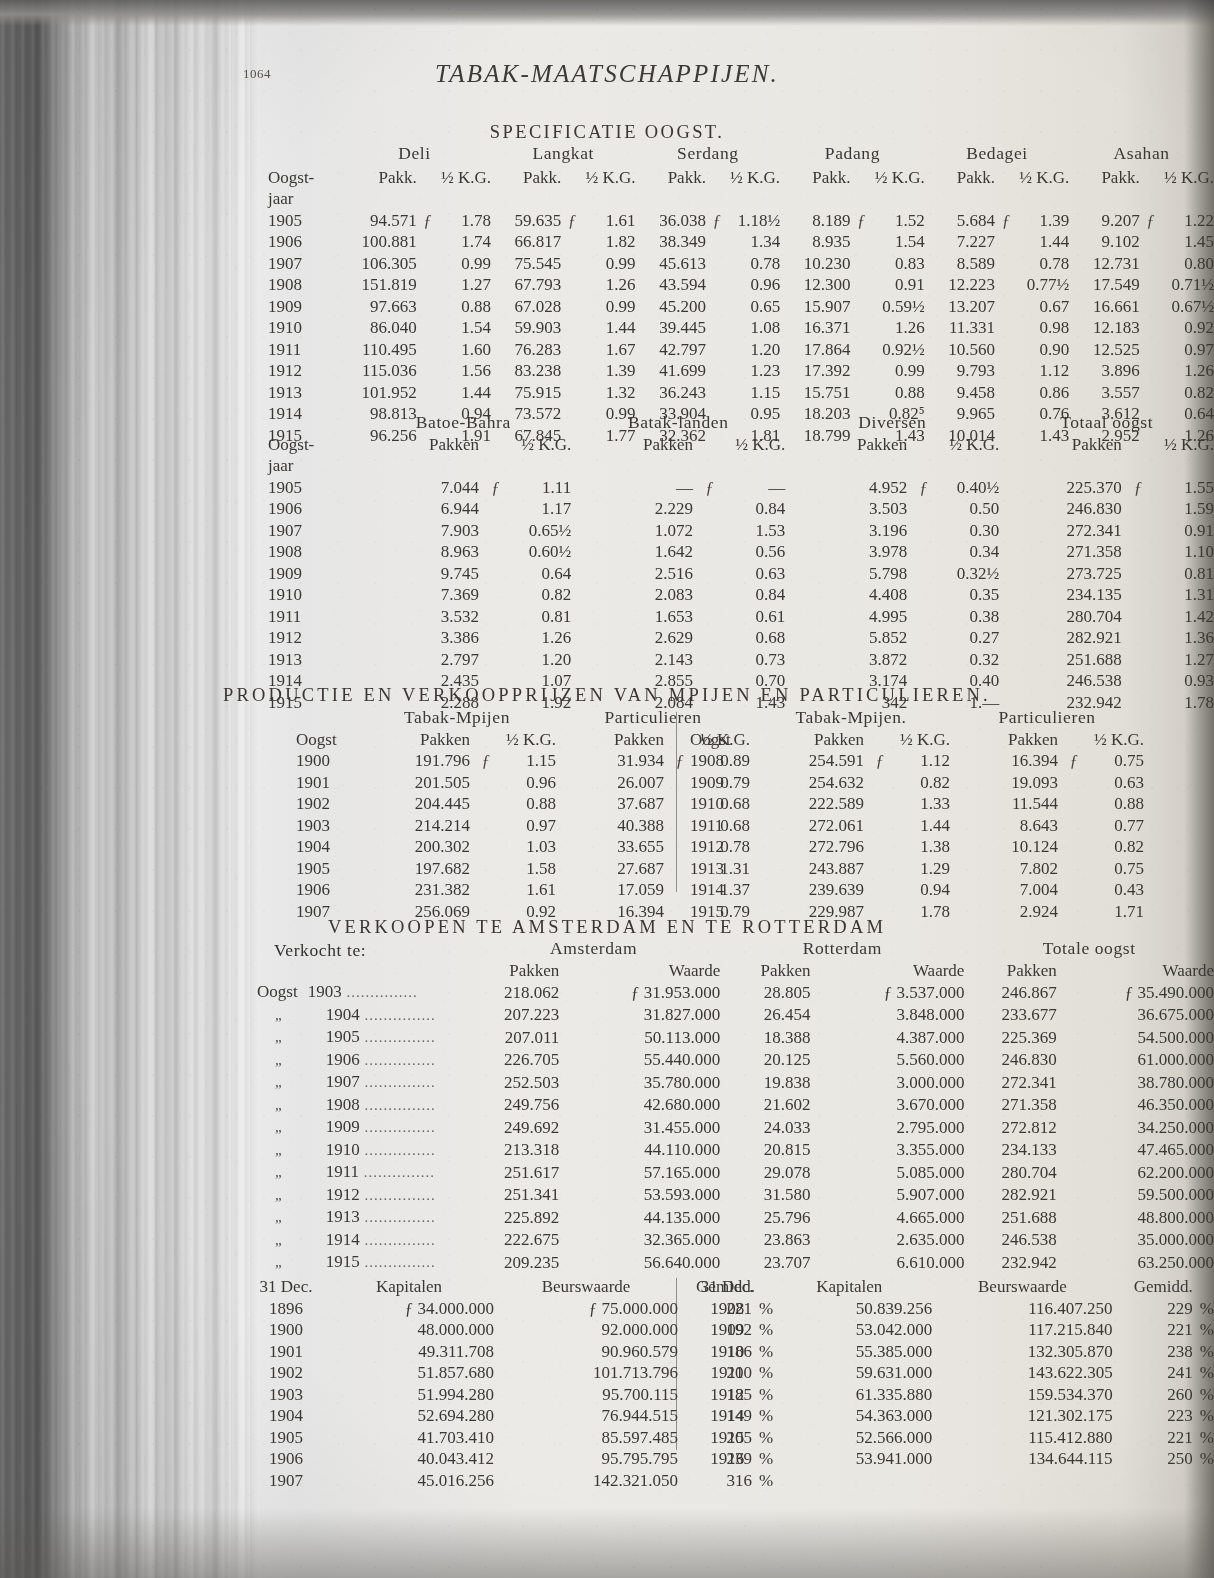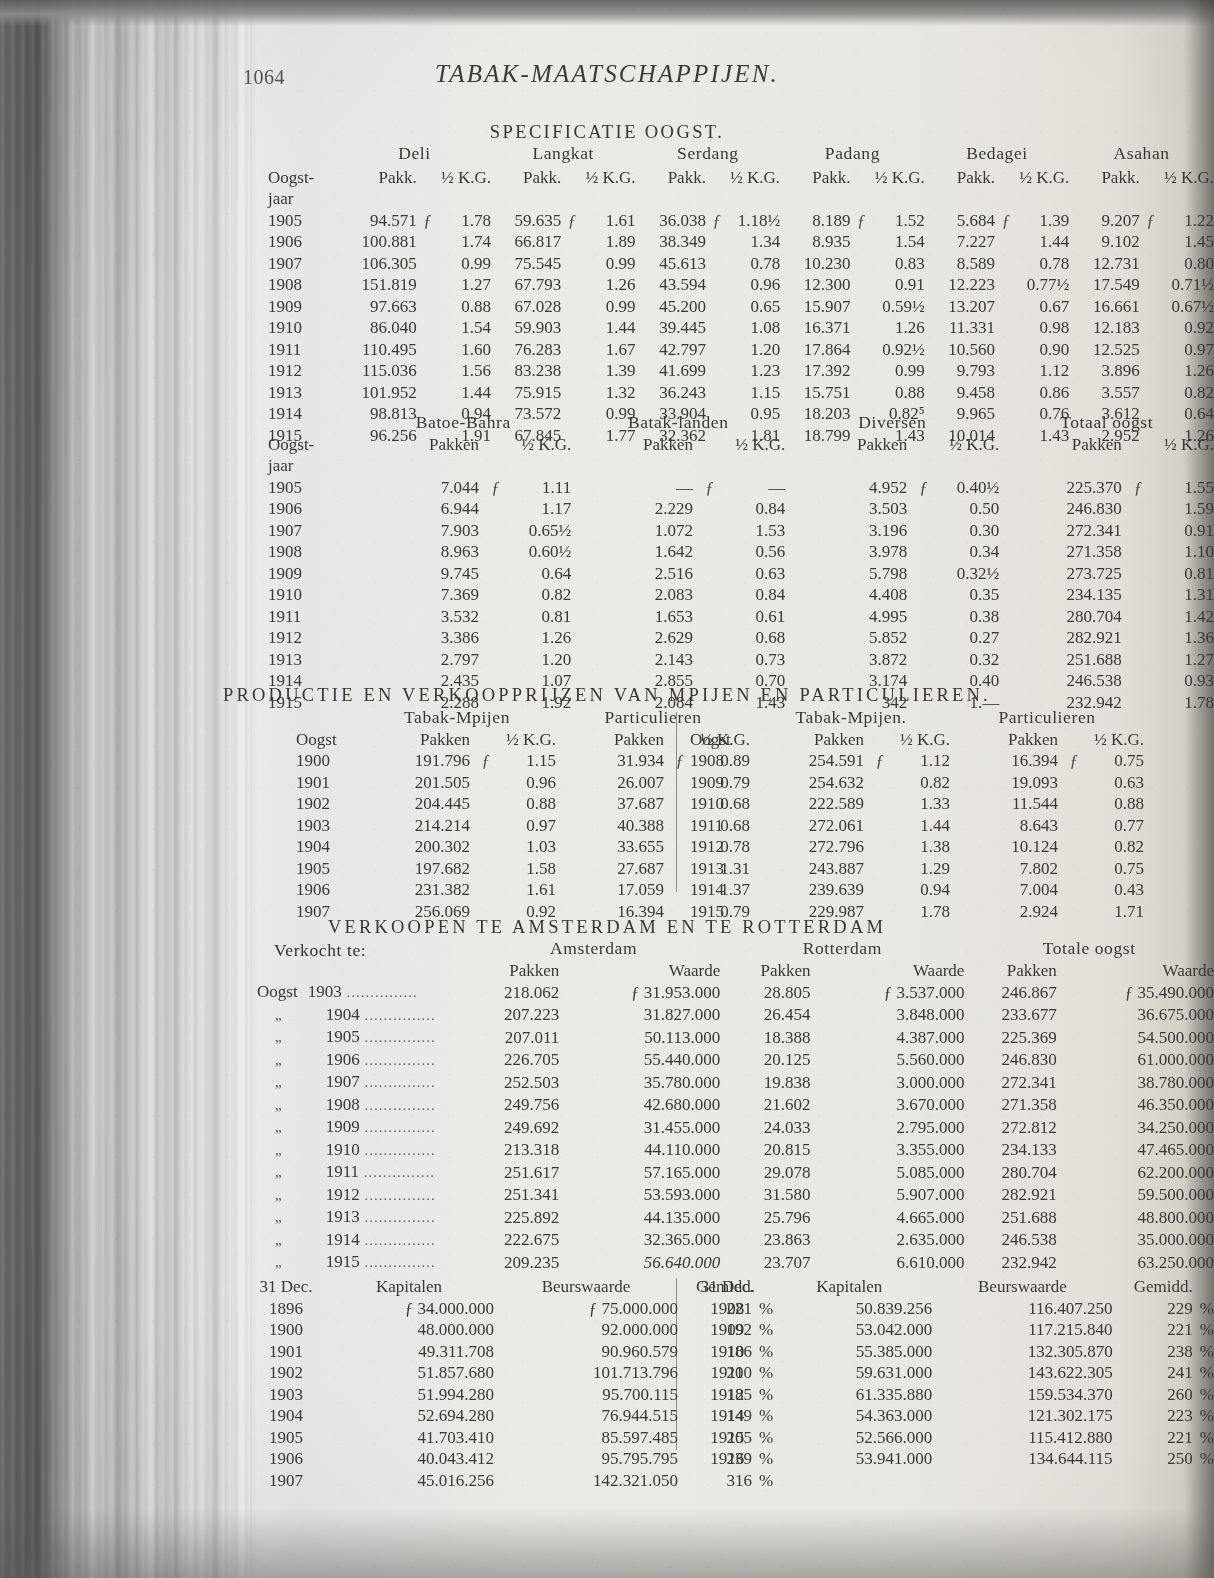--- a/index.html
+++ b/index.html
@@ -58,21 +58,21 @@
   }
 
   
   #content{
     position:absolute;left:0;top:0;width:1214px;height:1578px;
     color:#33312e;
     filter:blur(.15px);
   }
 
   
-  .folio{position:absolute;left:243px;top:66px;font-size:20px;letter-spacing:.5px;color:#555049;}
+  .folio{position:absolute;left:243px;top:66px;font-size:13px;letter-spacing:.5px;color:#555049;}
   .runhead{
     position:absolute;left:0;top:60px;width:1214px;text-align:center;
     font-size:25px;font-style:italic;letter-spacing:2.2px;color:#3c3a36;
     font-family:"Liberation Serif",serif;
   }
 
   .sect-title{
     position:absolute;width:1214px;text-align:center;
     font-size:18.5px;letter-spacing:2.4px;color:#3a3733;
   }
@@ -191,21 +191,21 @@
           <td class="fl" style="width: 20px;">ƒ</td>
           <td class="num">1.22</td>
         </tr>
         <tr>
           <td class="yr">1906</td>
           <td class="num">100.881</td>
           <td class="fl" style="width: 20px;"></td>
           <td class="num">1.74</td>
           <td class="num">66.817</td>
           <td class="fl" style="width: 20px;"></td>
-          <td class="num">1.89</td>
+          <td class="num">1.82</td>
           <td class="num">38.349</td>
           <td class="fl" style="width: 20px;"></td>
           <td class="num">1.34</td>
           <td class="num">8.935</td>
           <td class="fl" style="width: 20px;"></td>
           <td class="num">1.54</td>
           <td class="num">7.227</td>
           <td class="fl" style="width: 20px;"></td>
           <td class="num">1.44</td>
           <td class="num">9.102</td>
@@ -928,21 +928,21 @@
           <td class="num">222.675</td>
           <td class="num" style="padding-right: 0px; padding-left: 26px;">32.365.000</td>
           <td class="num">23.863</td>
           <td class="num" style="padding-right: 0px; padding-left: 26px;">2.635.000</td>
           <td class="num">246.538</td>
           <td class="num" style="padding-right: 0px; padding-left: 26px;">35.000.000</td>
         </tr>
         <tr>
           <td style="white-space: nowrap;"><span class="dq" style="margin-left: 18px; margin-right: 44px;">„</span><span>1915</span><span class="dots"> ...............</span></td>
           <td class="num">209.235</td>
-          <td class="num" style="padding-right: 0px; padding-left: 26px; font-style: italic;">56.640.000</td>
+          <td class="num" style="padding-right: 0px; padding-left: 26px;">56.640.000</td>
           <td class="num">23.707</td>
           <td class="num" style="padding-right: 0px; padding-left: 26px;">6.610.000</td>
           <td class="num">232.942</td>
           <td class="num" style="padding-right: 0px; padding-left: 26px;">63.250.000</td>
         </tr>
       </tbody>
   </table>
 
   <div class="vline" style="left:676px;top:1278px;height:172px;"></div>
 

